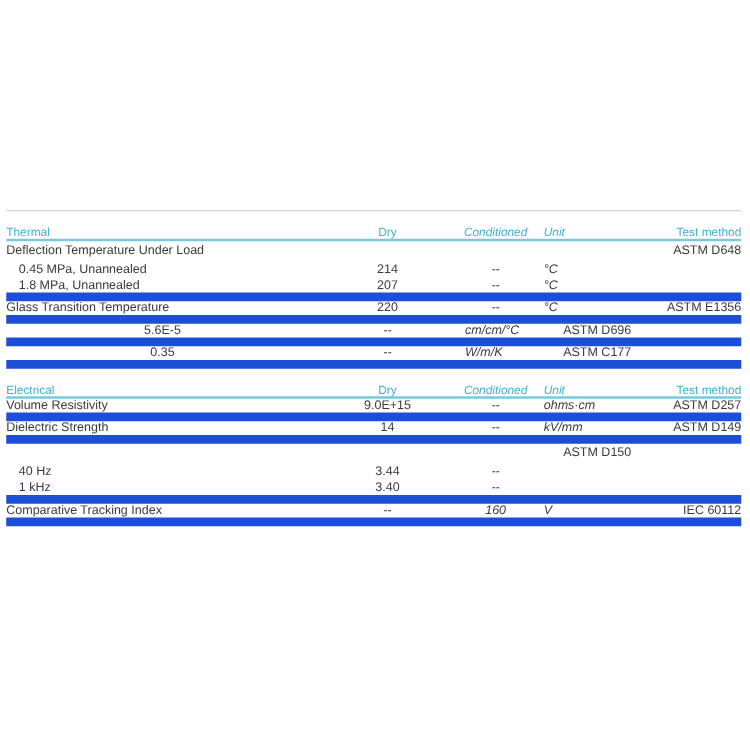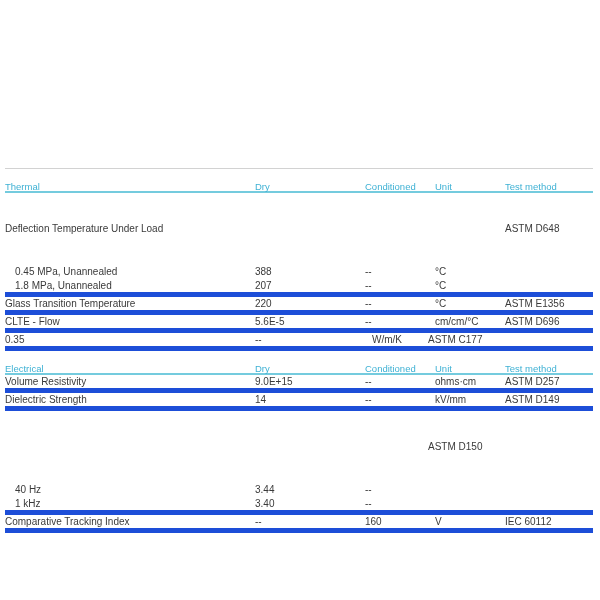--- a/index.html
+++ b/index.html
@@ -25,32 +25,32 @@
     border-bottom: 2px solid #74cbde;
     color: #3eb1d4;
     font-size: 9.5px;
     line-height: 1;
   }
   .row {
     display: grid;
     grid-template-columns: 250px 110px 63px 77px 88px;
     align-items: center;
     height: 18px;
-    border-bottom: 5px solid #1d4ed8;
+    border-bottom: 7px solid #1d4ed8;
     font-size: 10px;
     color: #3a3a3a;
     line-height: 1;
   }
-  .row.no-border { height: 15px; border-bottom: none; margin-top: 28px; }
+  .row.no-border { height: 15px; border-bottom: none; }
   .c-prop { text-align: left; }
   .c-prop.indent { padding-left: 10px; }
-  .c-dry { text-align: left; }
-  .c-cond { text-align: left; }
-  .c-unit { text-align: left; padding-left: 7px; }
-  .c-method { text-align: left; }
+  .c-dry { text-align: center; }
+  .c-cond { text-align: center; font-style: italic; }
+  .c-unit { text-align: left; padding-left: 7px; font-style: italic; }
+  .c-method { text-align: right; }
 </style>
 </head>
 <body>
 
 <div class="table-area">
 
   <section class="prop-section first">
     <div class="header-row">
       <div class="c-prop">Thermal</div>
       <div class="c-dry">Dry</div>
@@ -61,41 +61,40 @@
     <div class="rows">
         <div class="row no-border">
           <div class="c-prop">Deflection Temperature Under Load</div>
           <div class="c-dry"></div>
           <div class="c-cond"></div>
           <div class="c-unit"></div>
           <div class="c-method">ASTM D648</div>
         </div>
         <div class="row no-border">
           <div class="c-prop indent">0.45 MPa, Unannealed</div>
-          <div class="c-dry">388</div>
+          <div class="c-dry">214</div>
           <div class="c-cond">--</div>
           <div class="c-unit">°C</div>
           <div class="c-method"></div>
         </div>
         <div class="row">
           <div class="c-prop indent">1.8 MPa, Unannealed</div>
           <div class="c-dry">207</div>
           <div class="c-cond">--</div>
           <div class="c-unit">°C</div>
           <div class="c-method"></div>
         </div>
         <div class="row">
           <div class="c-prop">Glass Transition Temperature</div>
           <div class="c-dry">220</div>
           <div class="c-cond">--</div>
           <div class="c-unit">°C</div>
           <div class="c-method">ASTM E1356</div>
         </div>
         <div class="row">
-          <div class="c-prop">CLTE - Flow</div>
           <div class="c-dry">5.6E-5</div>
           <div class="c-cond">--</div>
           <div class="c-unit">cm/cm/°C</div>
           <div class="c-method">ASTM D696</div>
         </div>
         <div class="row">
           <div class="c-dry">0.35</div>
           <div class="c-cond">--</div>
           <div class="c-unit">W/m/K</div>
           <div class="c-method">ASTM C177</div>

